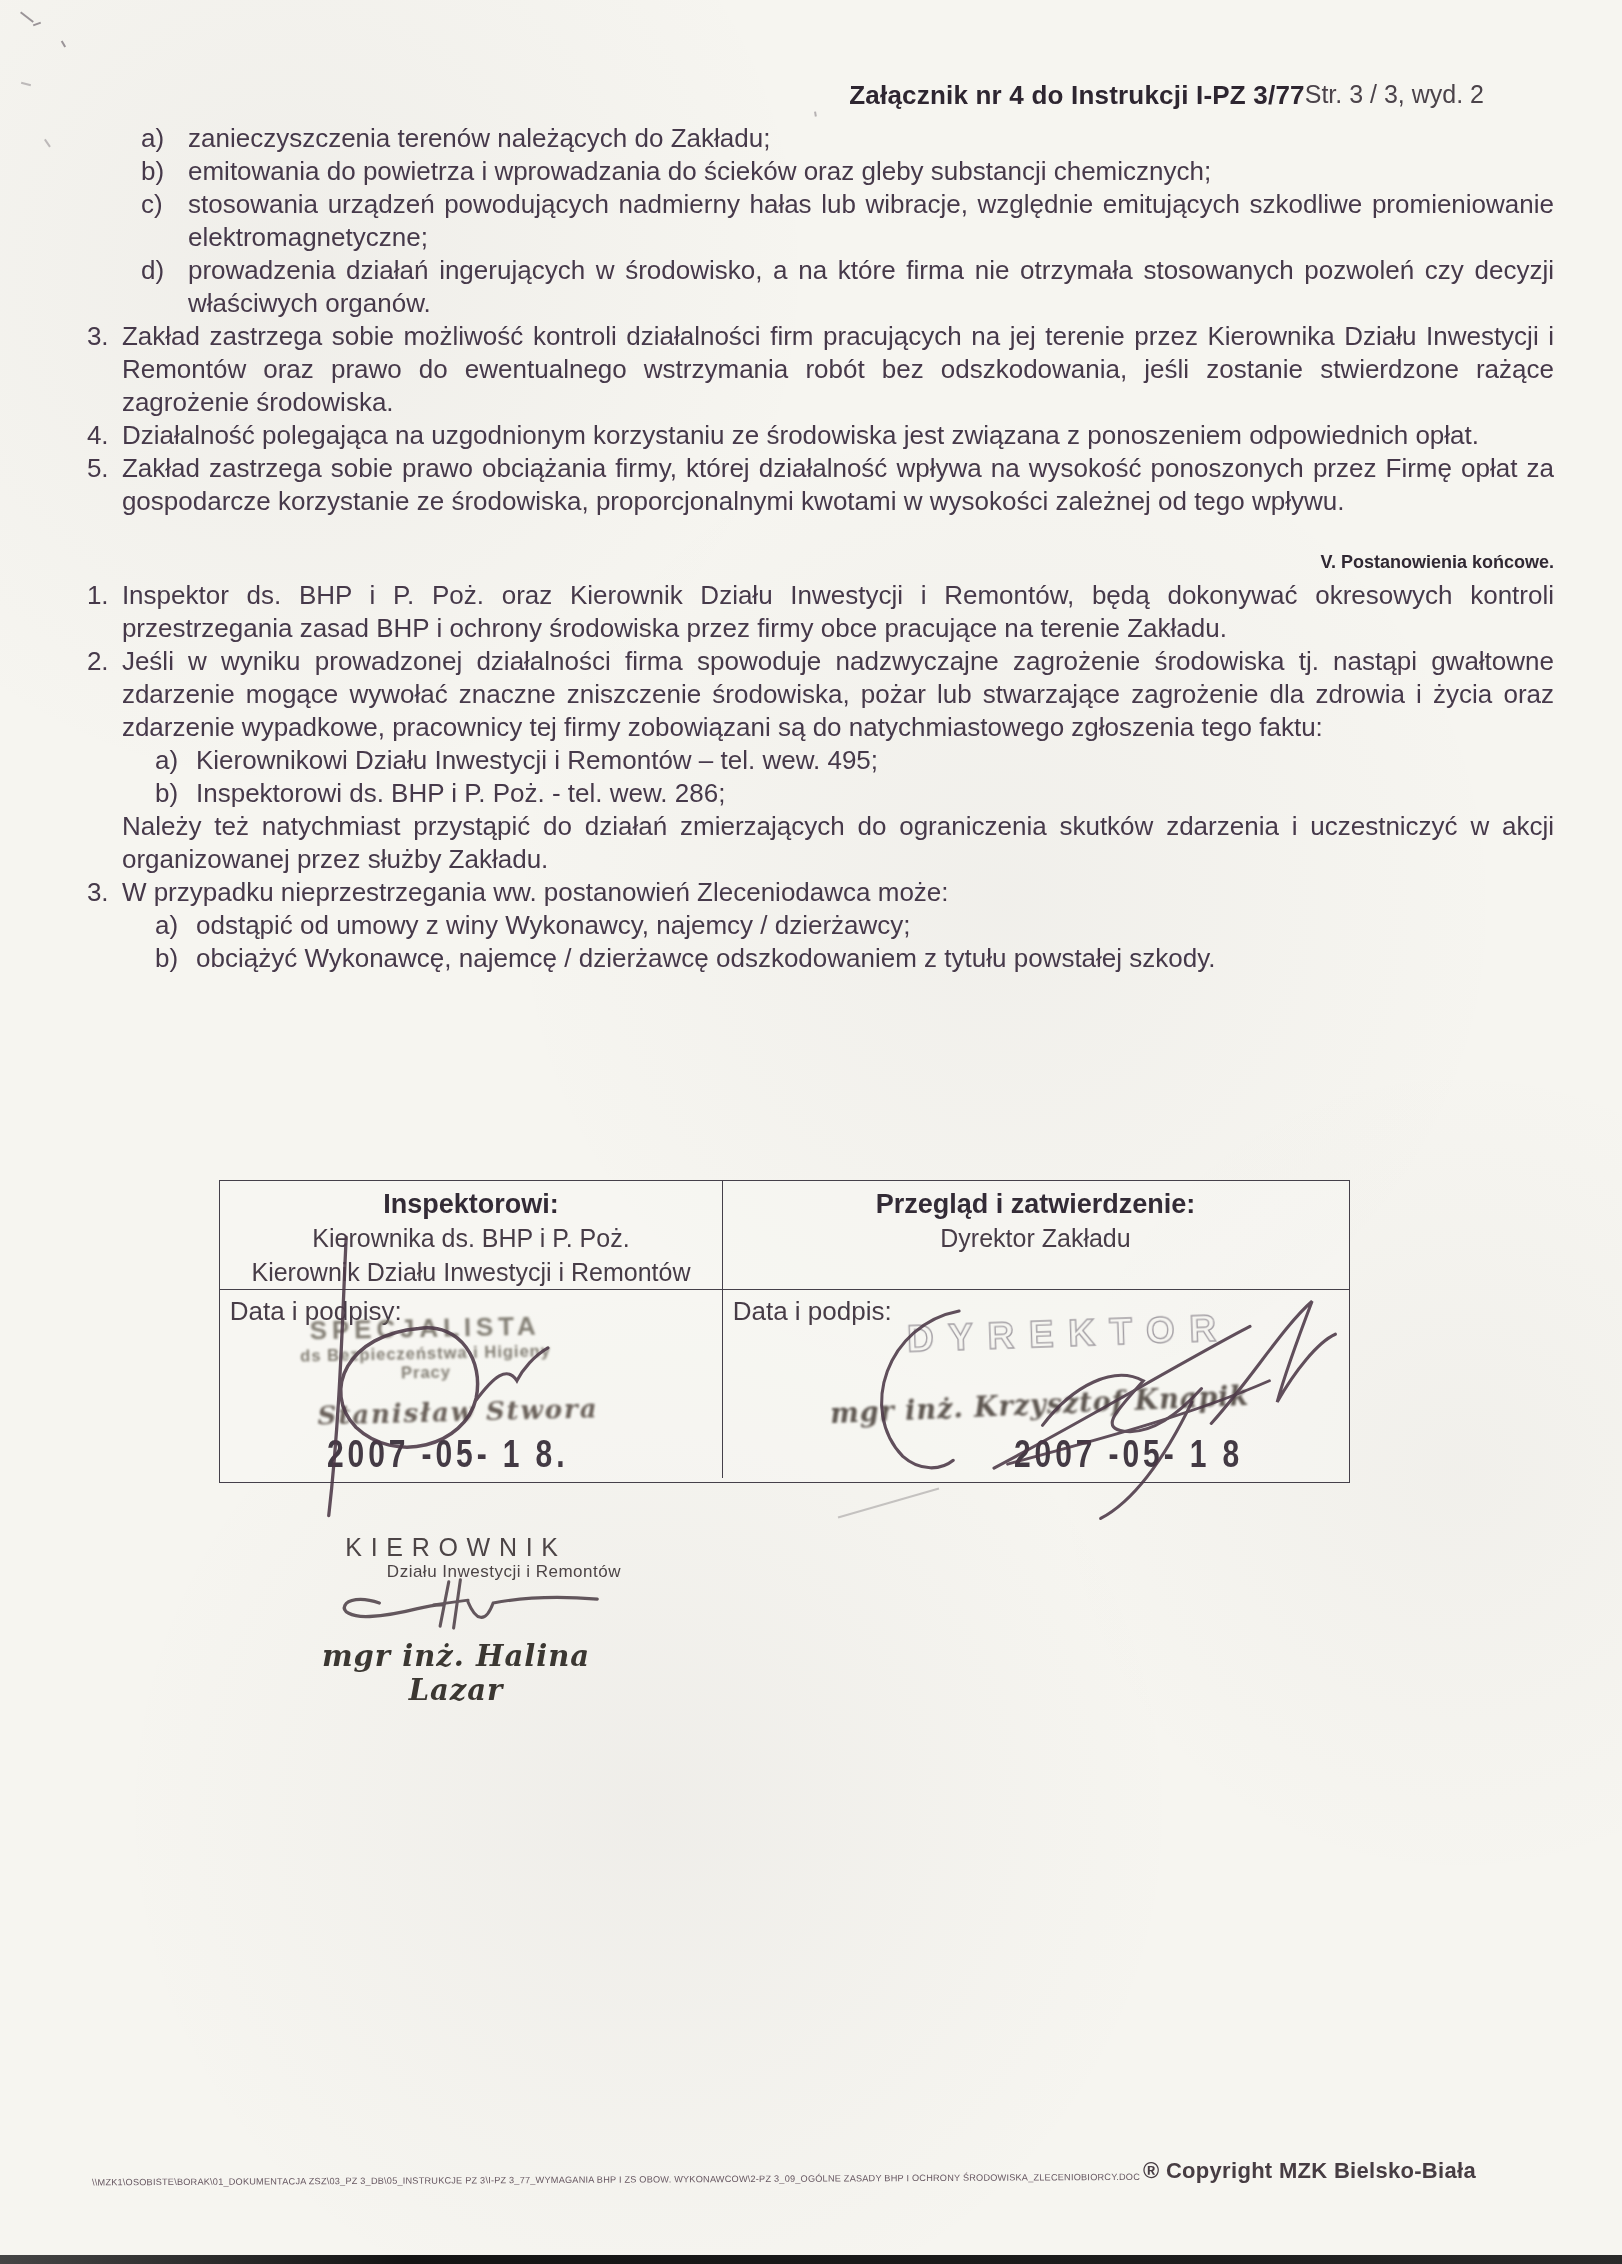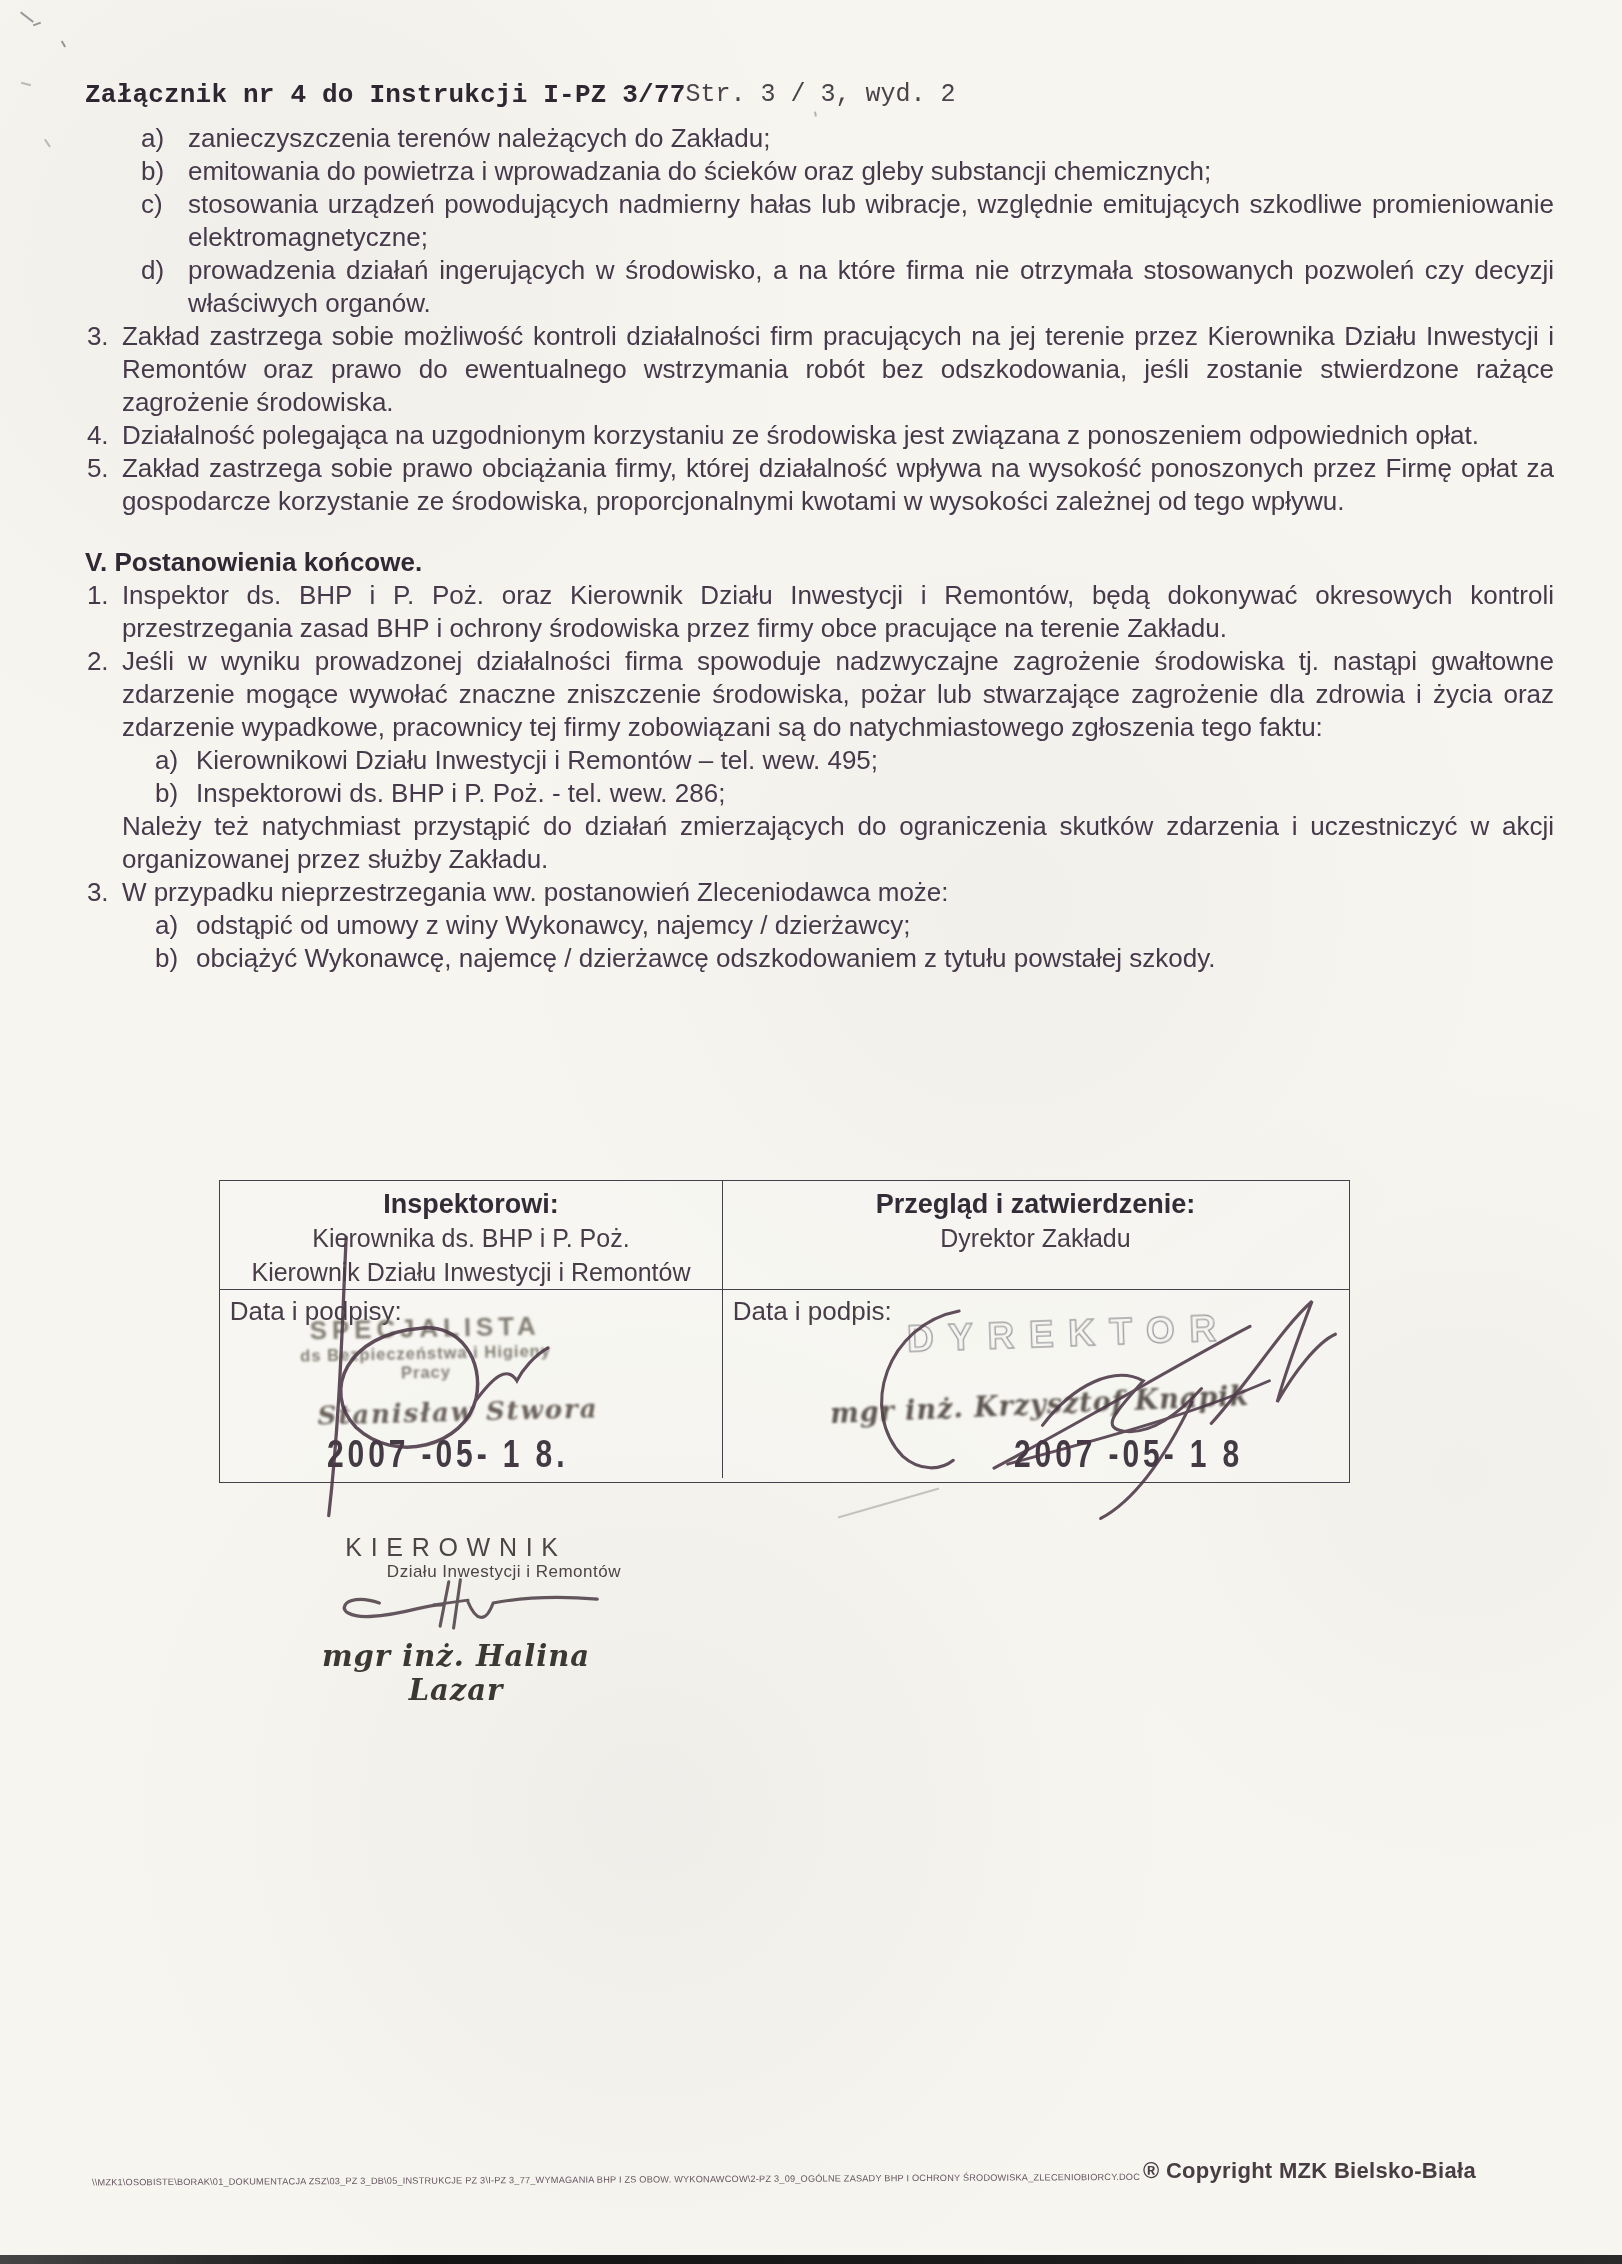--- a/index.html
+++ b/index.html
@@ -9,35 +9,35 @@
     background-image:
       radial-gradient(circle at 18% 12%, rgba(120,110,115,0.05), transparent 22%),
       radial-gradient(circle at 62% 40%, rgba(110,100,110,0.04), transparent 30%),
       radial-gradient(circle at 40% 80%, rgba(110,100,110,0.05), transparent 26%),
       radial-gradient(circle at 90% 65%, rgba(120,110,115,0.04), transparent 20%);
     font-family:"Liberation Sans", sans-serif;
     color:#473b46; overflow:hidden;
   }
   
   .doc-header { position:absolute; top:80px; left:85px; right:70px;
-    display:flex; justify-content:flex-start; align-items:flex-start;font-family:Liberation Mono, monospace; }
+    display:flex; justify-content:flex-end; align-items:flex-start; }
   .attachment { font-weight:bold; font-size:26px; color:#2e2631; letter-spacing:0.2px; }
   .pageinfo   { font-size:25px; color:#4b434a; margin-right:68px; }
 
   
   .doc-body { position:absolute; top:122px; left:85px; width:1469px;
     font-size:26px; line-height:33px; text-align:justify; color:#46394a; }
   .li { display:flex; }
   .li .lb { flex:0 0 auto; }
   .li .tx { flex:1 1 auto; text-align:justify; }
   .intro .lb { margin-left:56px; width:47px; }
   .num   .lb { margin-left:1.9px;  width:35px; }
   .sub   .lb { margin-left:70px; width:41px; }
   .note  { margin-left:37px; text-align:justify; }
-  .sec-heading { margin-top:28px; font-weight:bold; font-size:26px; color:#302833; text-align:left; }
+  .sec-heading { margin-top:28px; font-weight:bold; font-size:18px; color:#302833; text-align:right; }
 
   
   .apv { position:absolute; top:1180px; left:219px; width:1131px; height:303px;
     border:1.9px solid #45404a; box-sizing:border-box; background:rgba(250,249,245,0.35); }
   .apv .hrow { display:flex; height:109px; border-bottom:1.9px solid #45404a; box-sizing:border-box; }
   .apv .brow { display:flex; height:188px; }
   .cell { box-sizing:border-box; position:relative; }
   .cl { width:503px; border-right:1.9px solid #45404a; }
   .cr { width:625px; }
   .hcell { text-align:center; padding-top:5.8px; line-height:34px; font-size:25px; color:#473c47; }

